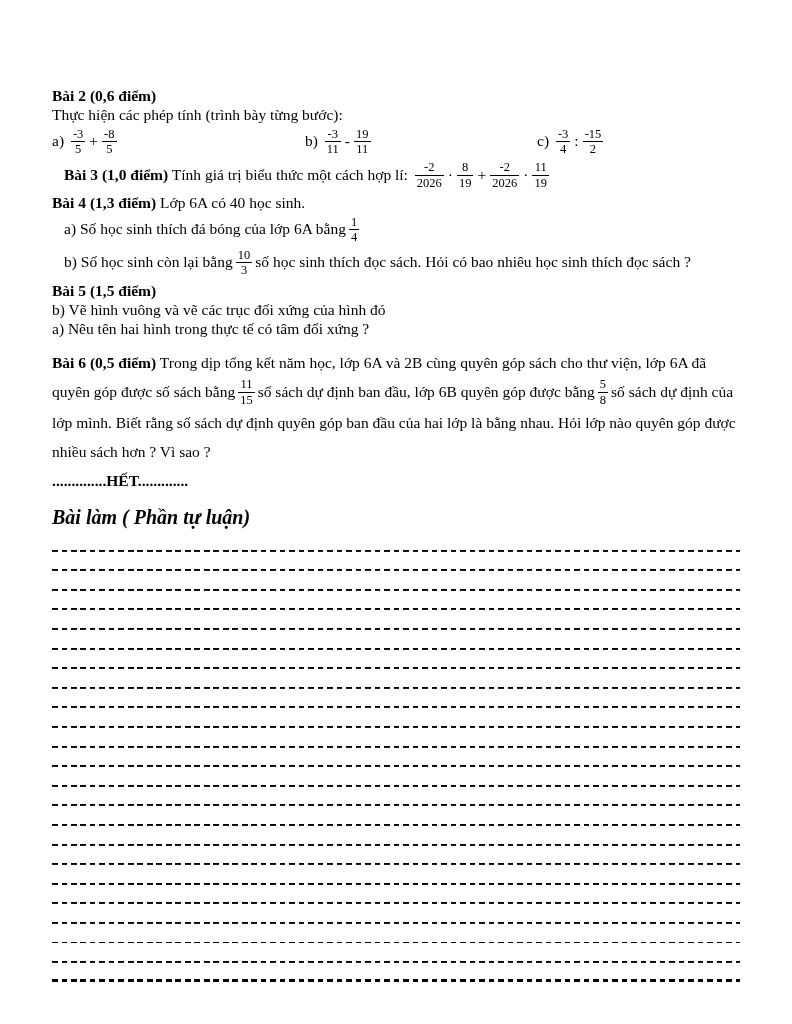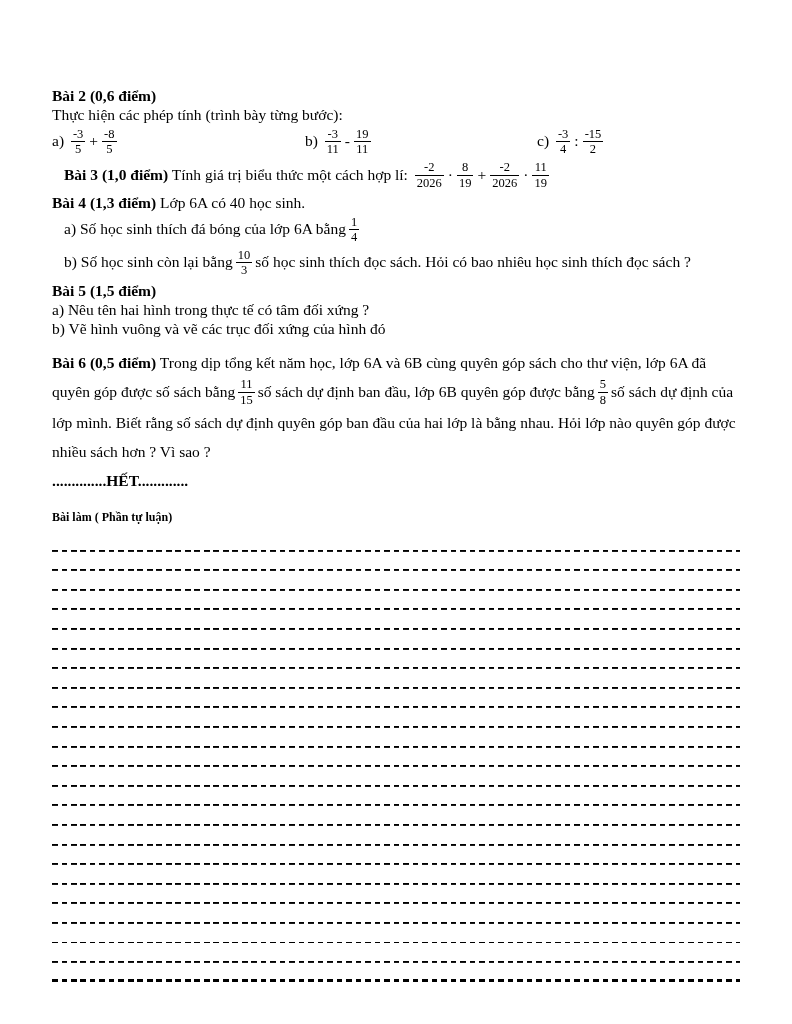--- a/index.html
+++ b/index.html
@@ -40,21 +40,21 @@
   .expr-row { display: flex; margin: 4px 0 2px 0; align-items: center; }
   .expr-row .expr1 { width: 253px; }
   .expr-row .expr2 { width: 232px; }
   .expr-row .expr3 { flex: 1; }
 
   .fr-line { line-height: 30px; margin: 2px 12px; }
   .para { line-height: 29px; margin-top: 10px; }
 
   .center { text-align: left; }
   .het { margin-top: 4px; line-height: 22px; }
-  .bailam { margin-top: 14px; font-size: 12px; line-height: 22px; }
+  .bailam { margin-top: 14px; font-size: 20px; line-height: 22px; font-style: italic; }
 
   .answer-lines { margin-top: 4px; }
   .dash-line {
     height: 19.6px;
     background: repeating-linear-gradient(to right, #000 0 5.5px, transparent 5.5px 9.5px) bottom / 100% 1.9px no-repeat;
   }
   .dash-line.bold {
     background: repeating-linear-gradient(to right, #000 0 5.5px, transparent 5.5px 9.5px) bottom / 100% 3.2px no-repeat;
   }
 </style>
@@ -134,27 +134,27 @@
     <div class="fr-line">
       <span>b) Số học sinh còn lại bằng</span><span class="frac">
           <span class="num">10</span>
           <span class="den">3</span>
         </span><span>số học sinh thích đọc sách. Hỏi có bao nhiêu học sinh thích đọc sách ?</span>
     </div>
   </div>
 
   <div class="section">
     <div class="line b">Bài 5 (1,5 điểm)</div>
+    <div class="line">b) Vẽ hình vuông và vẽ các trục đối xứng của hình đó</div>
     <div class="line">a) Nêu tên hai hình trong thực tế có tâm đối xứng ?</div>
-    <div class="line">b) Vẽ hình vuông và vẽ các trục đối xứng của hình đó</div>
   </div>
 
   <div class="section para">
     <span class="b">Bài 6 (0,5 điểm)</span>
-    <span>Trong dịp tổng kết năm học, lớp 6A và 6B cùng quyên góp sách cho thư viện, lớp 6A đã quyên góp được số sách bằng</span><span class="frac">
+    <span>Trong dịp tổng kết năm học, lớp 6A và 2B cùng quyên góp sách cho thư viện, lớp 6A đã quyên góp được số sách bằng</span><span class="frac">
         <span class="num">11</span>
         <span class="den">15</span>
       </span><span>số sách dự định ban đầu, lớp 6B quyên góp được bằng</span><span class="frac">
         <span class="num">5</span>
         <span class="den">8</span>
       </span><span>số sách dự định của lớp mình. Biết rằng số sách dự định quyên góp ban đầu của hai lớp là bằng nhau. Hỏi lớp nào quyên góp được nhiều sách hơn ? Vì sao ?</span>
   </div>
 
   <div class="center b het">..............HẾT.............</div>
 

